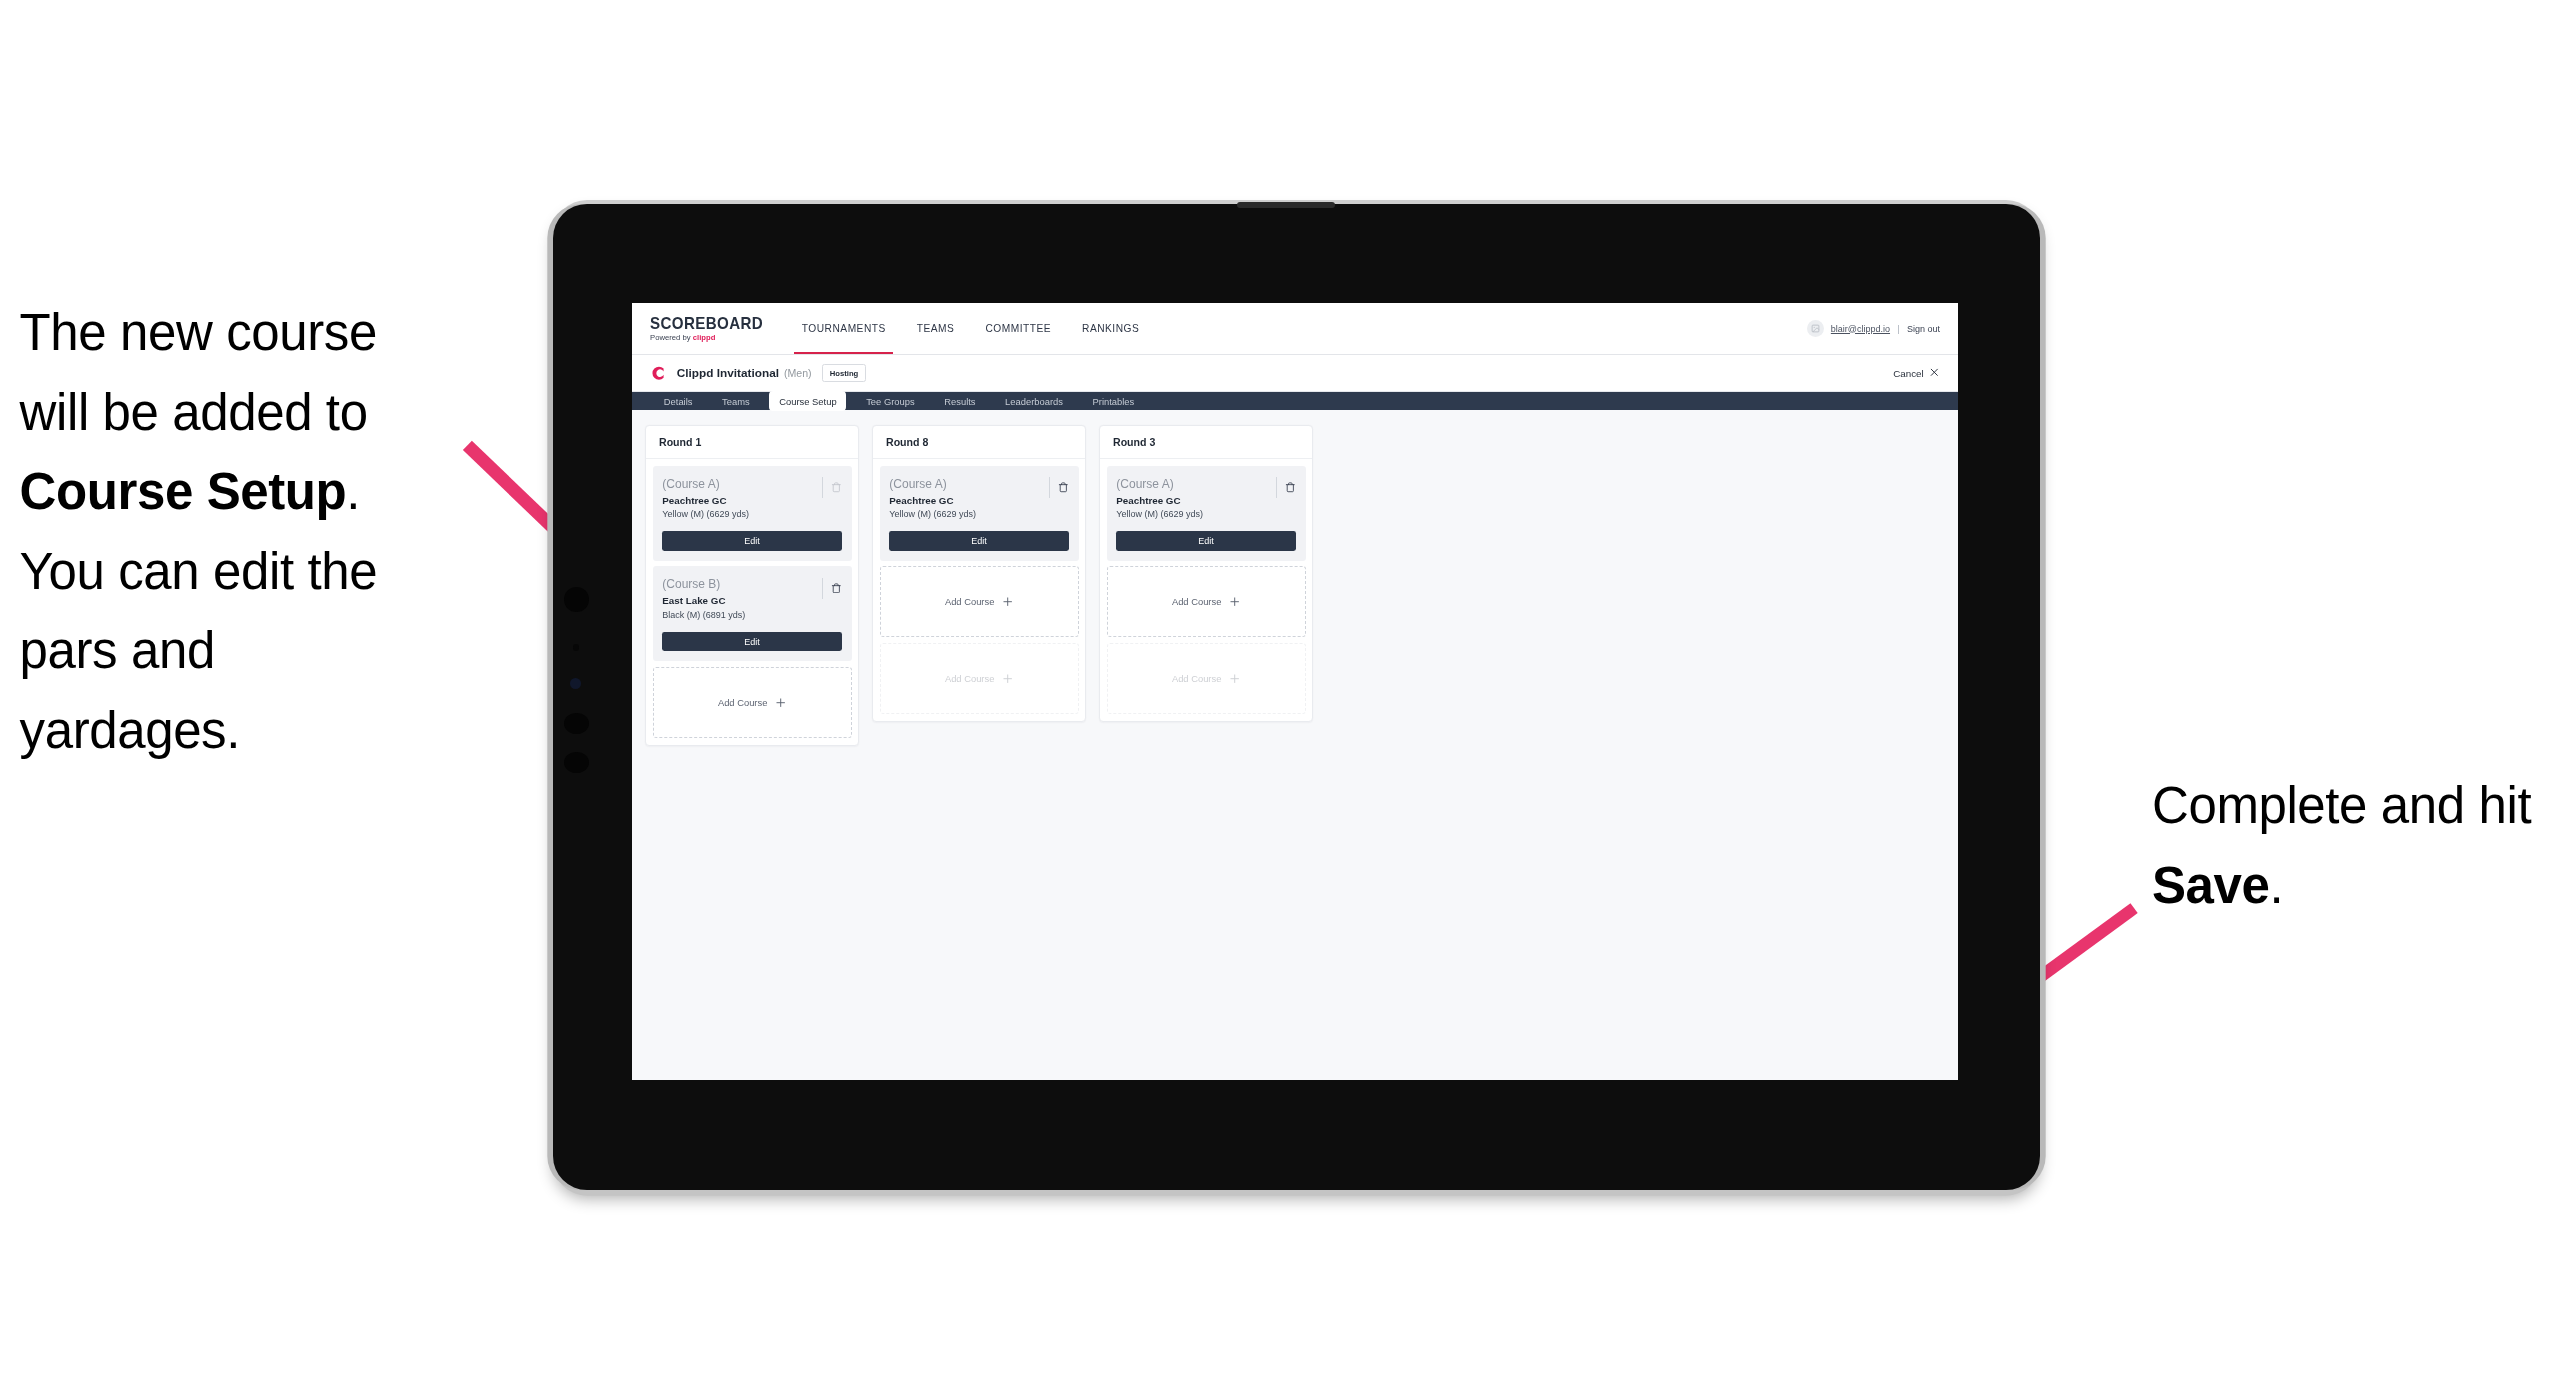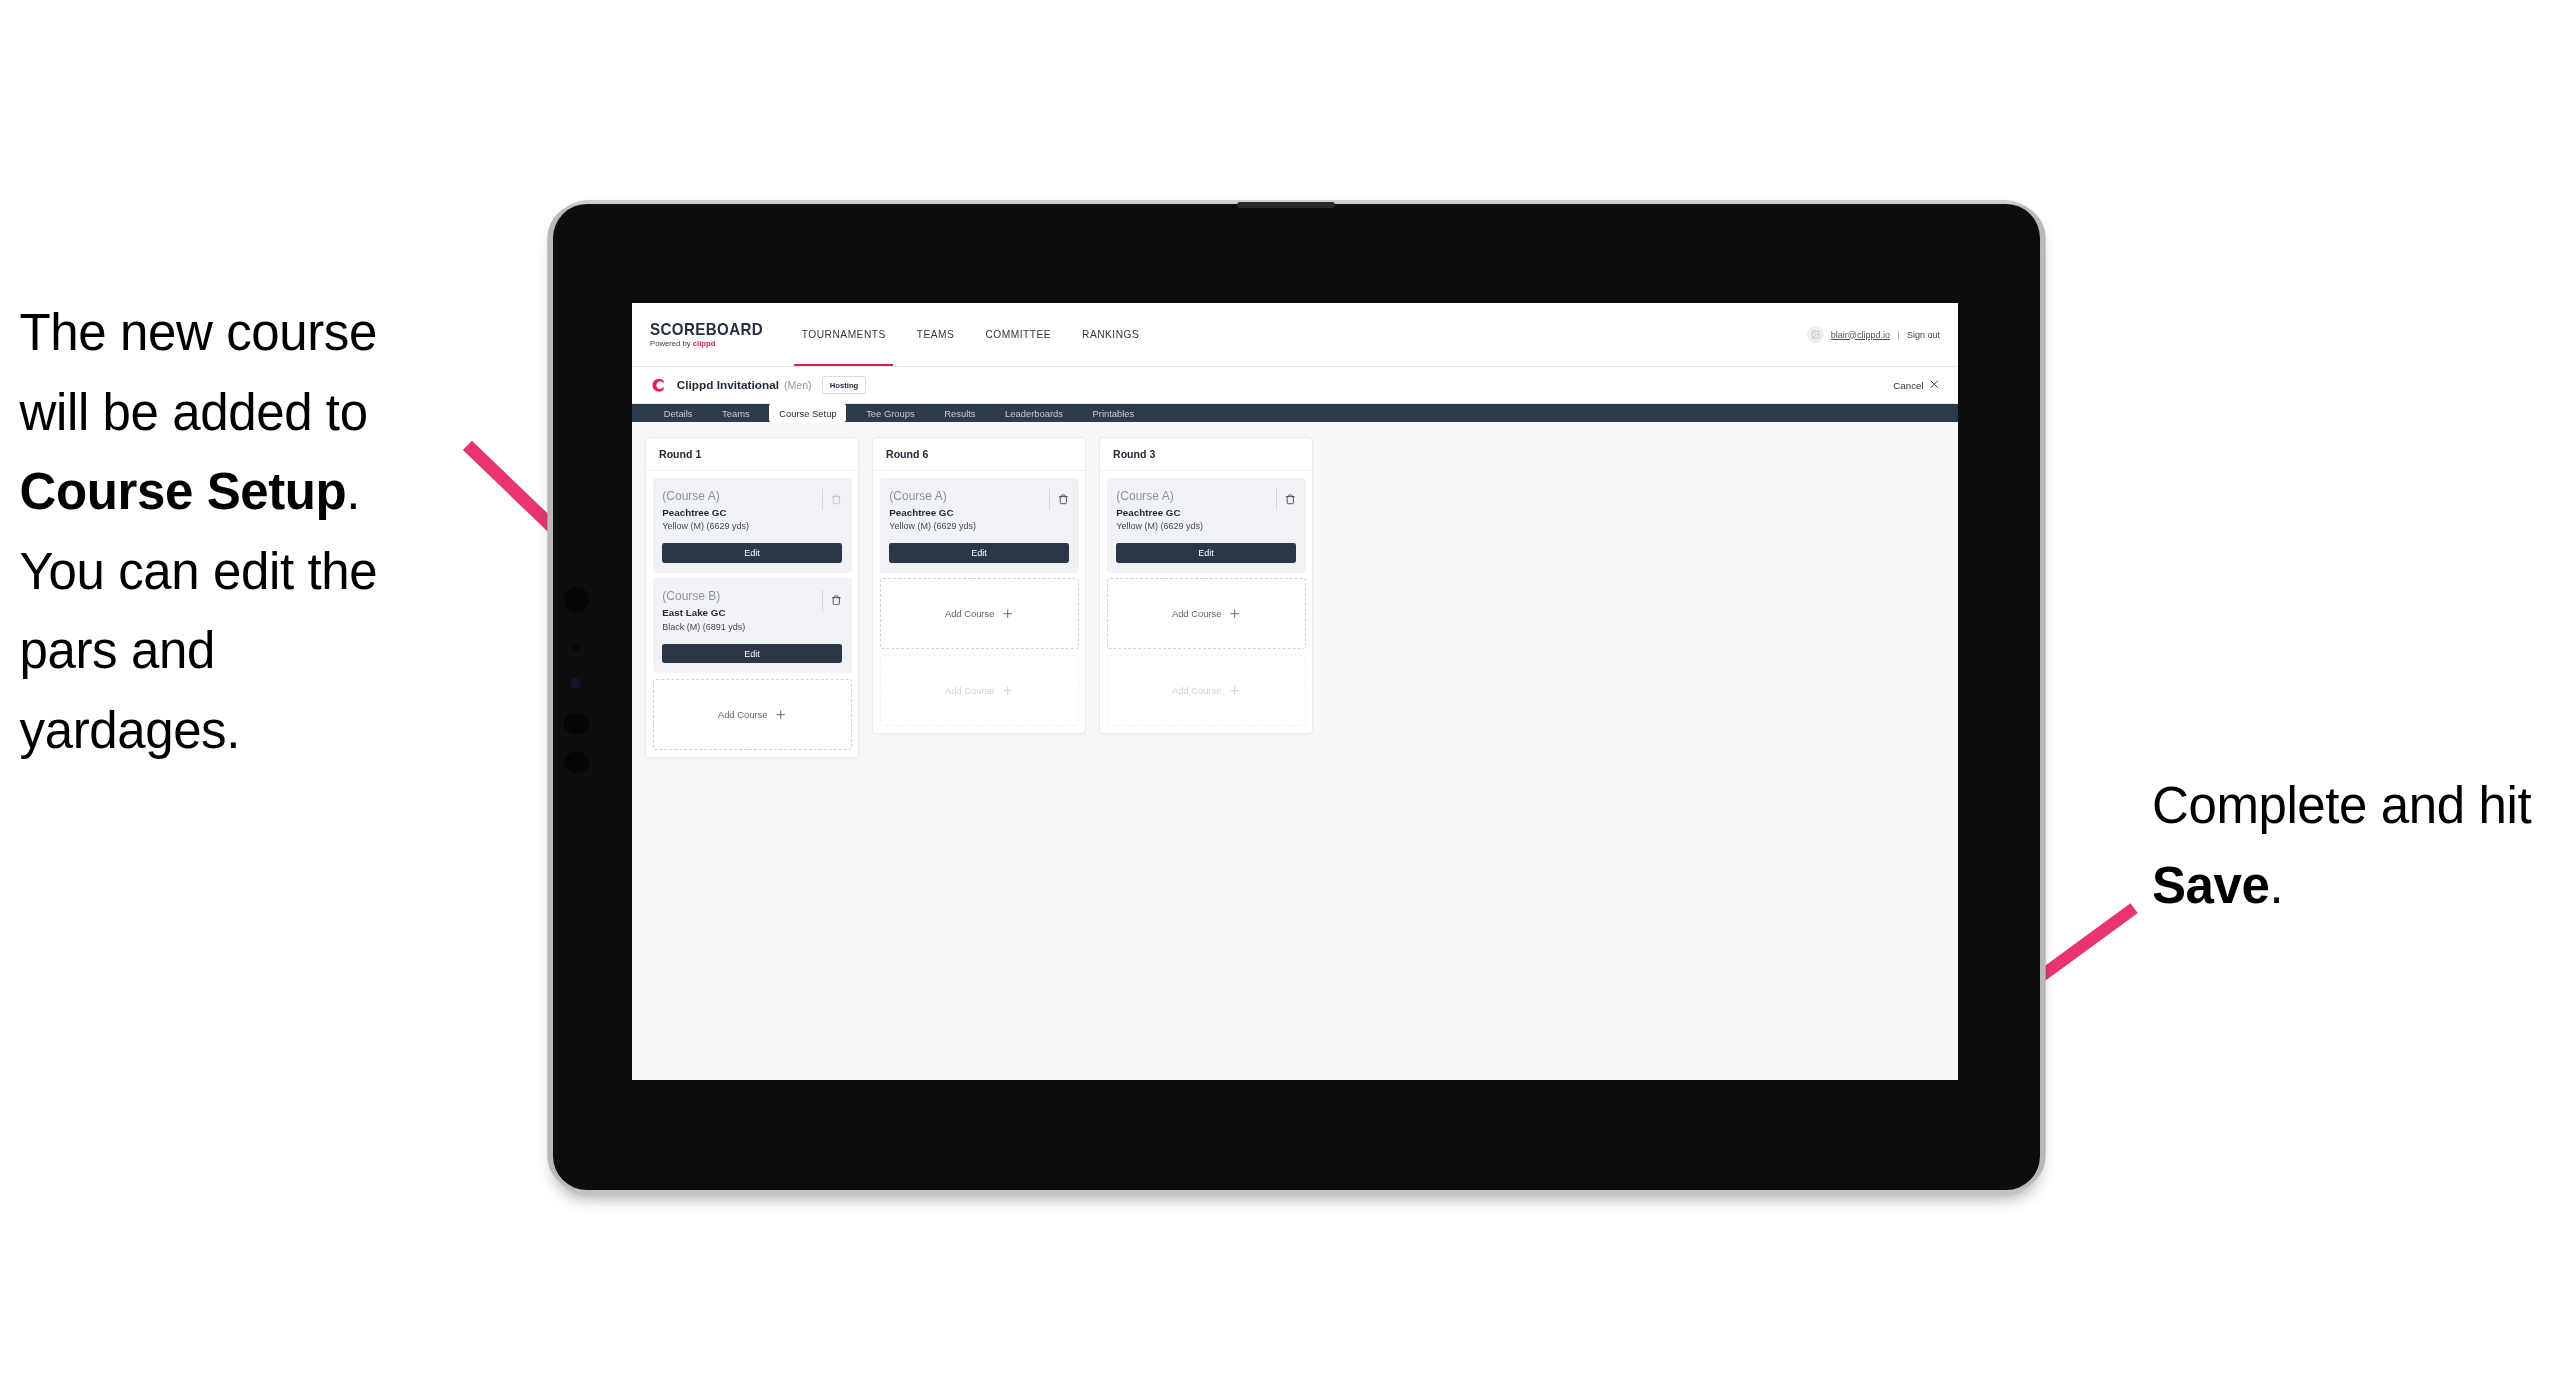--- a/index.html
+++ b/index.html
@@ -69,21 +69,21 @@
     left: 632px;
     top: 303px;
     width: 1326px;
     height: 777px;
     background: #f7f8fa;
     overflow: hidden;
   }
 
   
   #top-nav {
-    height: 64px;
+    height: 52px;
     background: #ffffff;
     display: flex;
     align-items: stretch;
     border-bottom: 0.8px solid #e3e5e9;
     position: relative;
   }
   #brand-block {
     display: flex; flex-direction: column; justify-content: center;
     padding-left: 18px; padding-right: 14.7px;
   }
@@ -350,21 +350,21 @@
                 <line x1="12" y1="4" x2="12" y2="20"></line>
                   <line x1="4" y1="12" x2="20" y2="12"></line>
               </svg>
             </span>
           </div>
 
         </div>
       </div>
 
       <div class="round-column">
-        <div class="round-header">Round 6</div>
+        <div class="round-header">Round 8</div>
         <div class="round-body">
 
           <div class="course-card">
             <div class="course-card-top">
               <div class="course-card-text">
                 <div class="course-slot">(Course A)</div>
                 <div class="course-name">Peachtree GC</div>
                 <div class="course-tee">Yellow (M) (6629 yds)</div>
               </div>
               <div class="card-actions">

